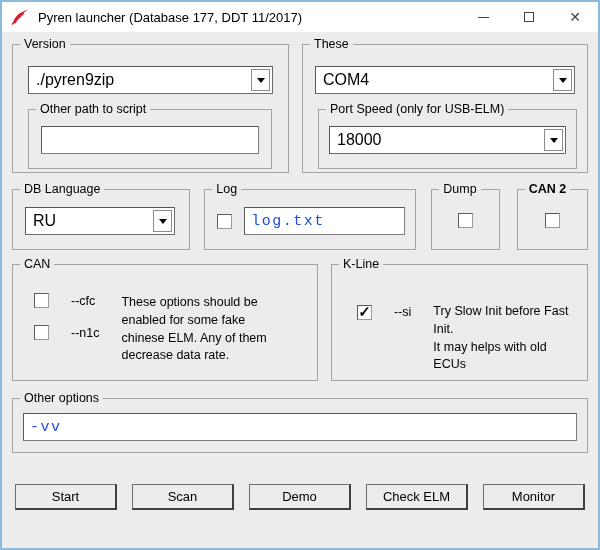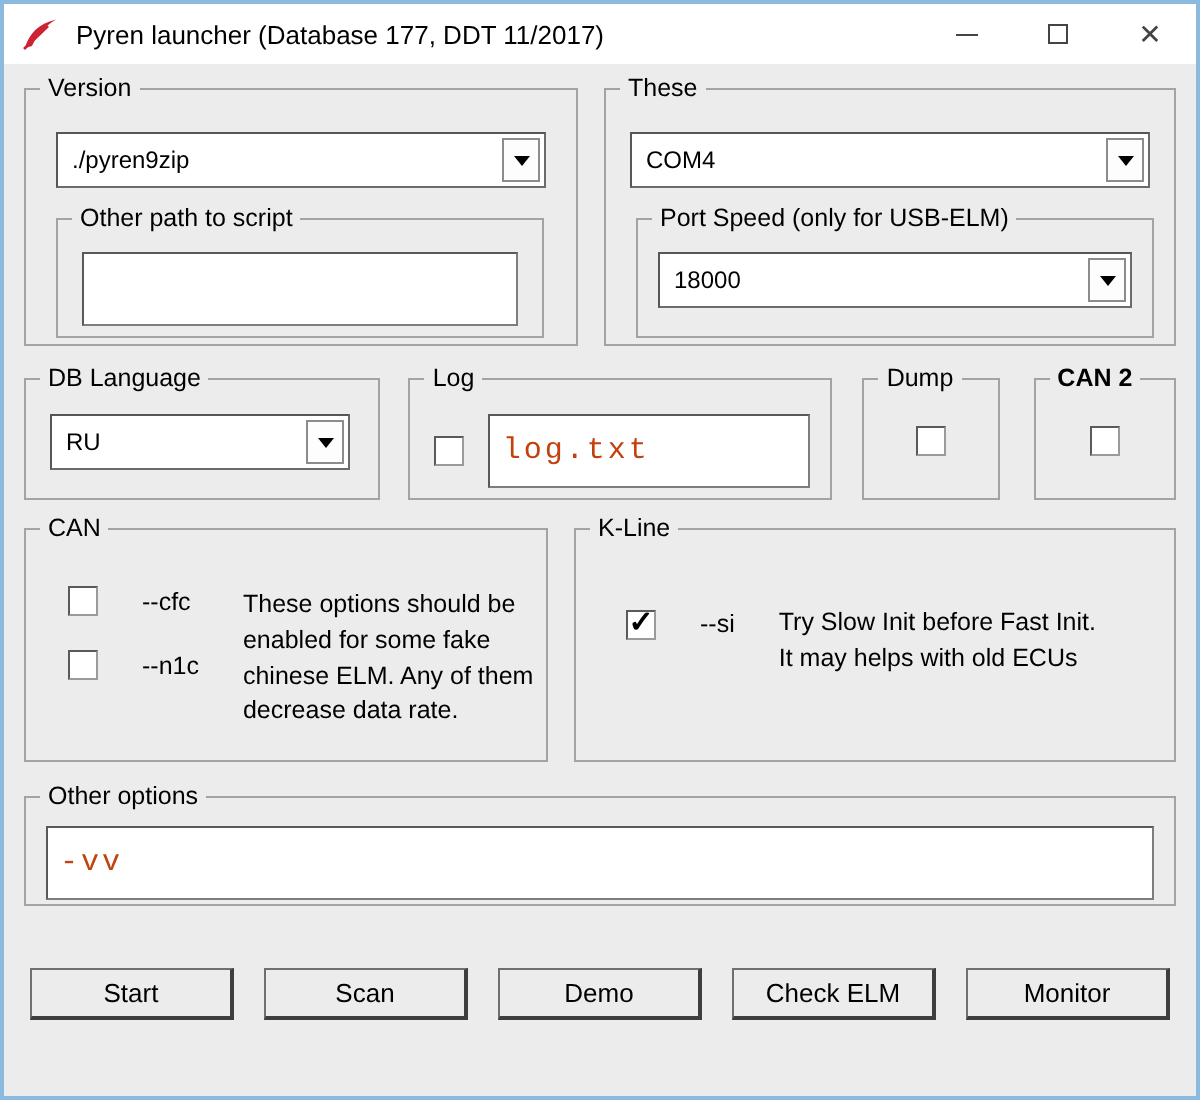--- a/index.html
+++ b/index.html
@@ -44,21 +44,21 @@
   .g-version { width:277px; height:129px; }
   .g-port { flex:1; height:129px; }
 
   .combo {
     position:relative; background:#fff;
     border:1px solid #6b6b6b;
     border-top-color:#565656; border-left-color:#565656;
     height:28px; display:flex; align-items:center;
     padding:0 26px 0 7px; cursor:default;
   }
-  .combo-text { font-size:12px; white-space:nowrap; overflow:hidden; }
+  .combo-text { font-size:16px; white-space:nowrap; overflow:hidden; }
   .combo-btn {
     position:absolute; right:2px; top:2px; bottom:2px; width:19px;
     background:#fdfdfd; border:1px solid #8c8c8c;
     display:flex; align-items:center; justify-content:center;
   }
   .tri { width:0; height:0; border-left:4px solid transparent; border-right:4px solid transparent; border-top:5px solid #000; }
 
   .inner-group { position:relative; border:1px solid #a3a3a3; }
 
   .g-version .combo { margin:21px 15px 0 15px; }
@@ -66,23 +66,23 @@
   .g-version .inner-group .textbox { margin:16px 12px 0 12px; width:calc(100% - 24px); }
 
   .g-port .combo { margin:21px 12px 0 12px; }
   .g-port .inner-group { margin:15px 10px 0 15px; height:60px; }
   .g-port .inner-group .combo { margin:16px 10px 0 10px; }
 
   .textbox {
     display:block; background:#fff;
     border:1px solid #7d7d7d;
     border-top-color:#595959; border-left-color:#595959;
-    height:37px; padding:4px 6px;
+    height:28px; padding:4px 6px;
     font-family:"Liberation Mono", monospace;
-    font-size:15px; letter-spacing:1.5px; color:#c2410c; outline:none;
+    font-size:15px; letter-spacing:1.5px; color:#1d4ed8; outline:none;
   }
 
   
   .row2 { margin-top:16px; }
   .g-dbl  { width:180px; height:61px; }
   .g-dbl .combo { margin:17px 14px 0 12px; }
   .g-log  { width:212px; height:61px; margin-left:14px; }
   .log-inner { display:flex; align-items:center; margin:17px 10px 0 12px; gap:12px; }
   .log-inner .textbox { flex:1; min-width:0; }
   .g-dump { width:69px; height:61px; margin-left:15px; }
@@ -95,21 +95,21 @@
     background:#fff;
     border:1px solid #9a9a9a;
     border-top-color:#5a5a5a; border-left-color:#5a5a5a;
     display:flex; align-items:center; justify-content:center;
     cursor:default;
   }
   .checkbox .check { font-size:15px; font-weight:bold; line-height:1; margin:-3px 0 0 0; color:#000; }
 
   
   .row3 { margin-top:14px; gap:13px; }
-  .g-can { width:262px; height:117px; }
+  .g-can { width:306px; height:117px; }
   .g-kline { flex:1; height:117px; }
   .can-inner { display:flex; padding:28px 6px 0 21px; }
   .opt-col { display:flex; flex-direction:column; gap:17px; }
   .opt-row { display:flex; align-items:center; }
   .flag { font-size:12.5px; margin-left:22px; white-space:nowrap; }
   .desc {
     font-size:12.5px; line-height:1.42;
     white-space:pre-line; margin-left:22px; margin-top:1px;
   }
   .kline-inner { display:flex; align-items:flex-start; padding:40px 6px 0 25px; }

